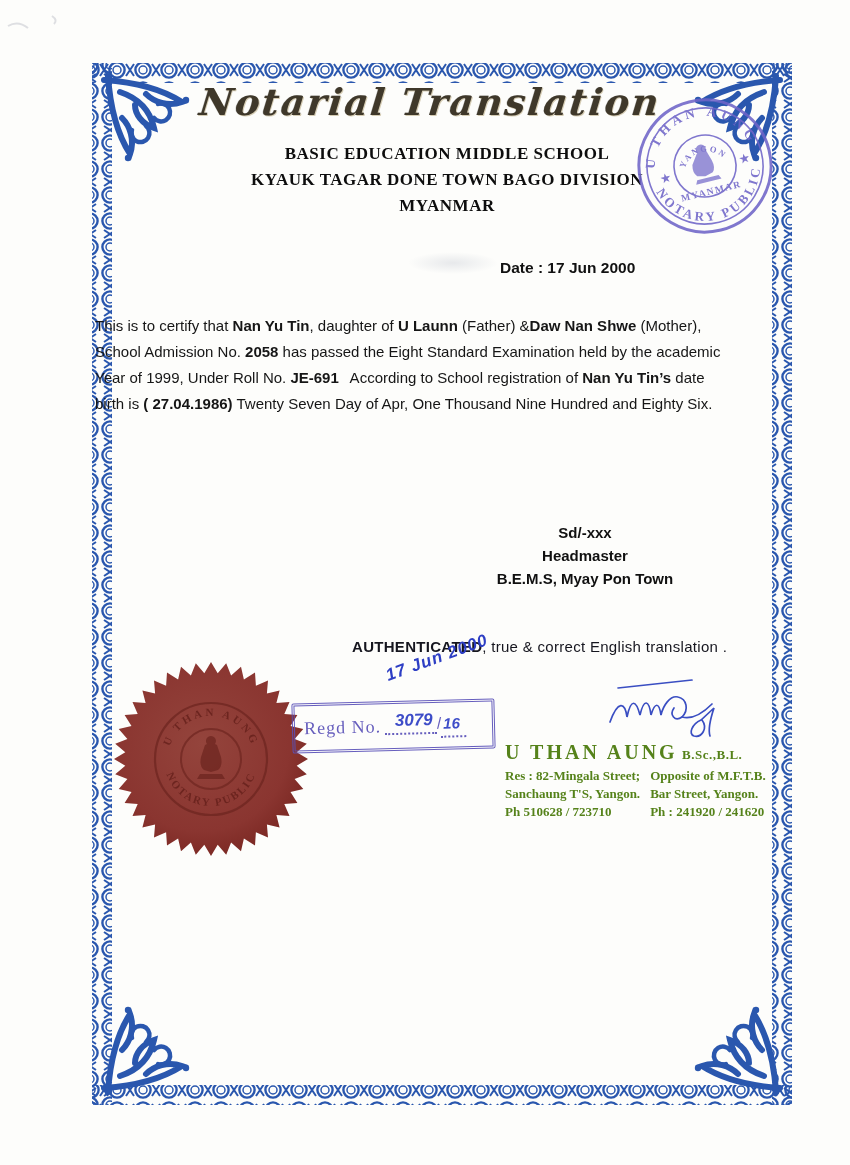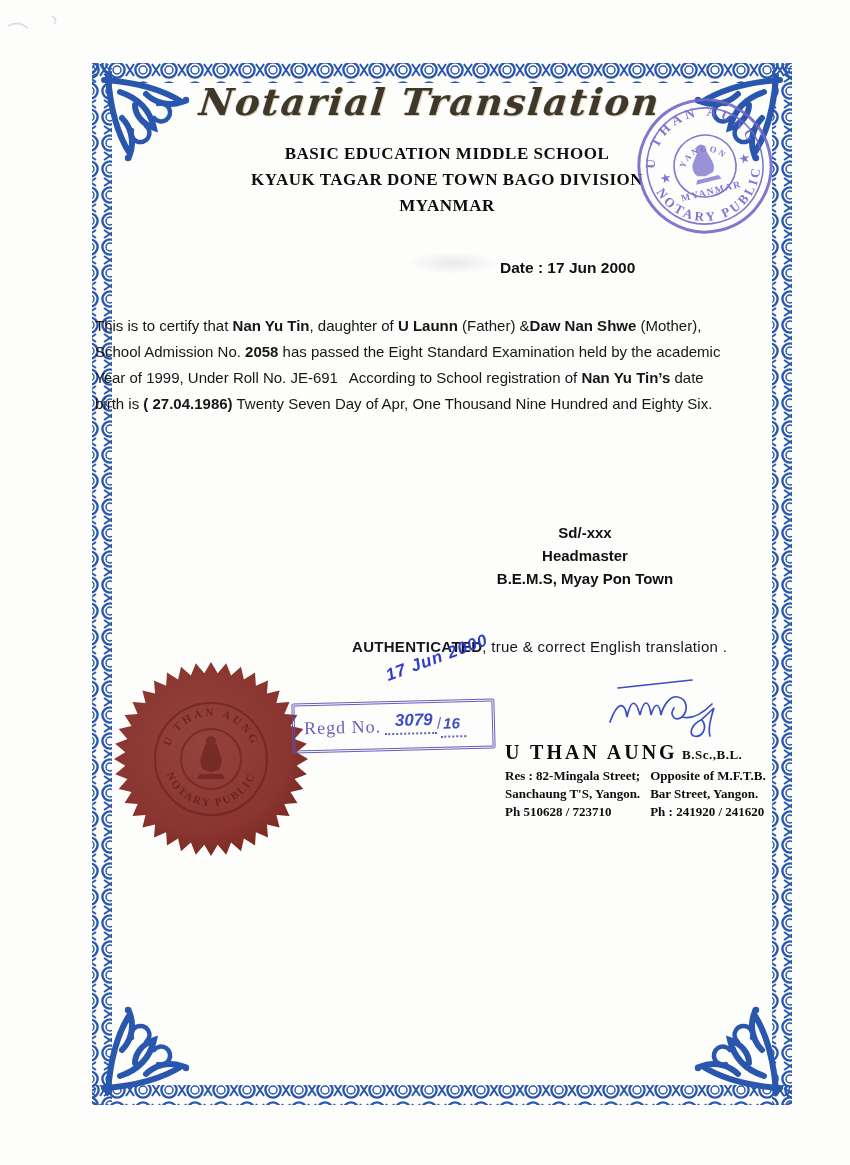--- a/index.html
+++ b/index.html
@@ -40,21 +40,21 @@
     left:292px;top:701px;width:188px;height:44px;
     border:3px double #5a51b8;border-radius:2px;transform:rotate(-1.5deg);
     display:flex;align-items:center;padding-left:9px;opacity:.92;
   }
   .regd .lbl{font-family:"Liberation Serif",serif;font-size:18px;color:#5a51b8;letter-spacing:1px;}
   .regd .num{font-style:italic;font-weight:700;font-size:17px;color:#2d3ec4;
     border-bottom:2px dotted #5a51b8;padding:0 4px 2px 10px;margin-left:4px;position:relative;top:-3px;}
   .regd .suf{font-style:italic;font-weight:700;font-size:15px;color:#2d3ec4;
     border-bottom:2px dotted #5a51b8;padding:0 6px 4px 2px;position:relative;top:1px;}
   .regd .slash{color:#5a51b8;font-size:16px;position:relative;top:-1px;}
-  .notary{left:505px;top:741px;width:290px;color:#000000;opacity:.95;}
+  .notary{left:505px;top:741px;width:290px;color:#4d7c0f;opacity:.95;}
   .notary .nm-row{white-space:nowrap;}
   .notary .nm{font-family:"Liberation Serif",serif;font-weight:700;font-size:20px;letter-spacing:3px;}
   .notary .deg{font-family:"Liberation Serif",serif;font-weight:700;font-size:13px;letter-spacing:.5px;}
   .notary .ttl{font-family:"Liberation Serif",serif;font-weight:700;font-size:15.5px;margin-top:2px;white-space:nowrap;}
   .notary table{border-collapse:collapse;margin-top:3px;font-family:"Liberation Serif",serif;font-size:13px;font-weight:700;}
   .notary td{padding:1px 2px 1px 0;white-space:nowrap;}
   .notary td.c2{padding-left:8px;}
   
   .smudge{left:408px;top:252px;width:90px;height:22px;border-radius:50%;
     background:radial-gradient(closest-side,rgba(190,195,205,.35),rgba(255,255,255,0));}
@@ -134,21 +134,21 @@
       </g>
     </g>
   </svg>
 
   <div class="abs dateline">Date : 17 Jun 2000</div>
   <div class="abs smudge"></div>
 
   <div class="abs body-par">
     <div><span>This is to certify that </span><span style="font-weight: 700;">Nan Yu Tin</span><span>, daughter of </span><span style="font-weight: 700;">U Launn</span><span> (Father) &amp;</span><span style="font-weight: 700;">Daw Nan Shwe</span><span> (Mother),</span></div>
     <div><span>School Admission No. </span><span style="font-weight: 700;">2058</span><span> has passed the Eight Standard Examination held by the academic</span></div>
-    <div><span>Year of 1999, Under Roll No. </span><span style="font-weight: 400;">JE-691</span><span>  According to School registration of </span><span style="font-weight: 700;">Nan Yu Tin’s</span><span> date</span></div>
+    <div><span>Year of 1999, Under Roll No. </span><span style="font-weight: 700;">JE-691</span><span>  According to School registration of </span><span style="font-weight: 700;">Nan Yu Tin’s</span><span> date</span></div>
     <div><span>birth is </span><span style="font-weight: 700;">( 27.04.1986)</span><span> Twenty Seven Day of Apr, One Thousand Nine Hundred and Eighty Six.</span></div>
   </div>
 
   <div class="abs sigblock">
     <div>Sd/-xxx</div>
     <div>Headmaster</div>
     <div>B.E.M.S, Myay Pon Town</div>
   </div>
 
   <div class="abs authline"><span style="font-weight: 700;">AUTHENTICATED</span><span>, true  &amp;  correct  English translation .</span></div>

